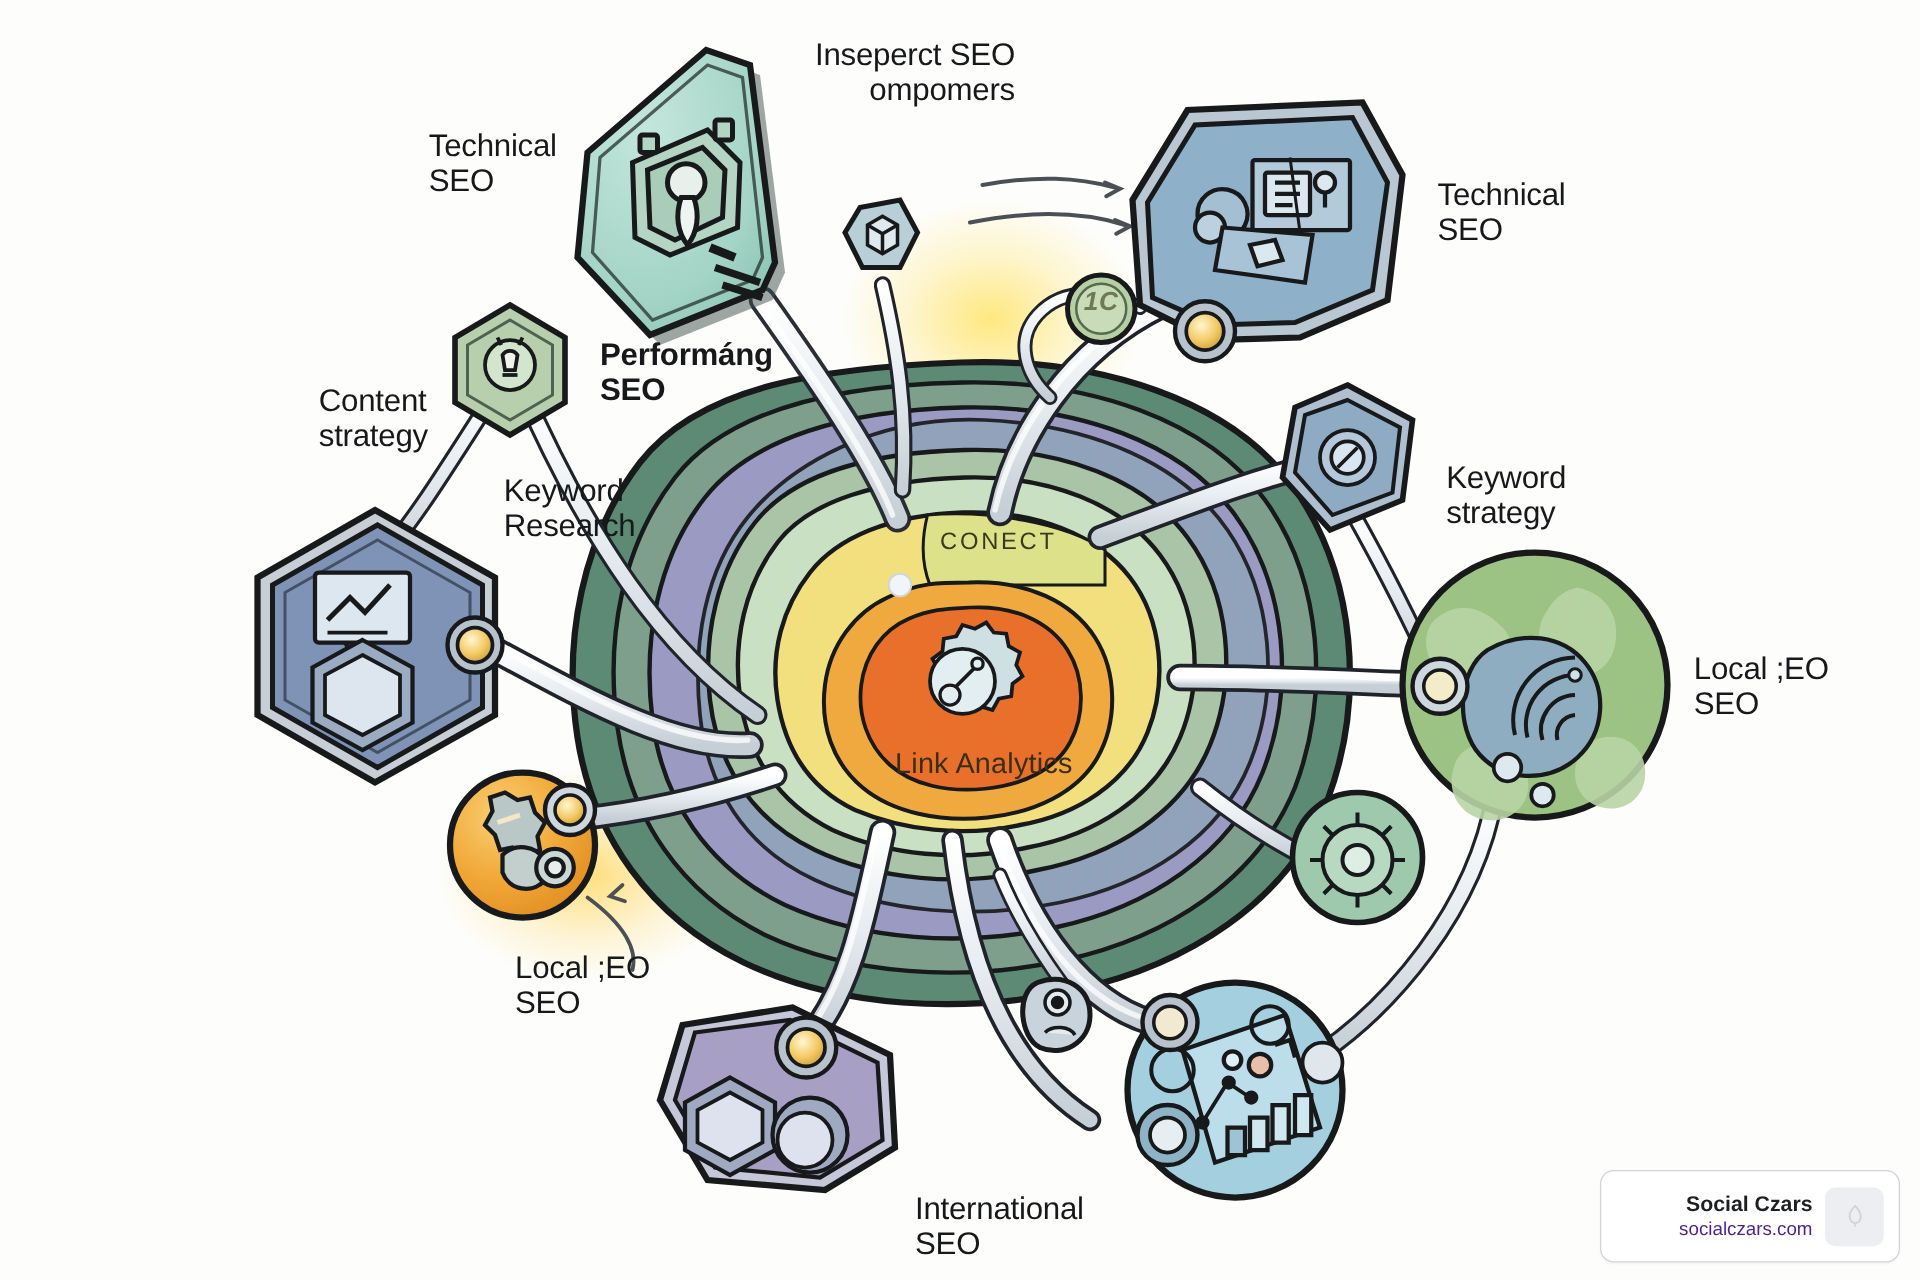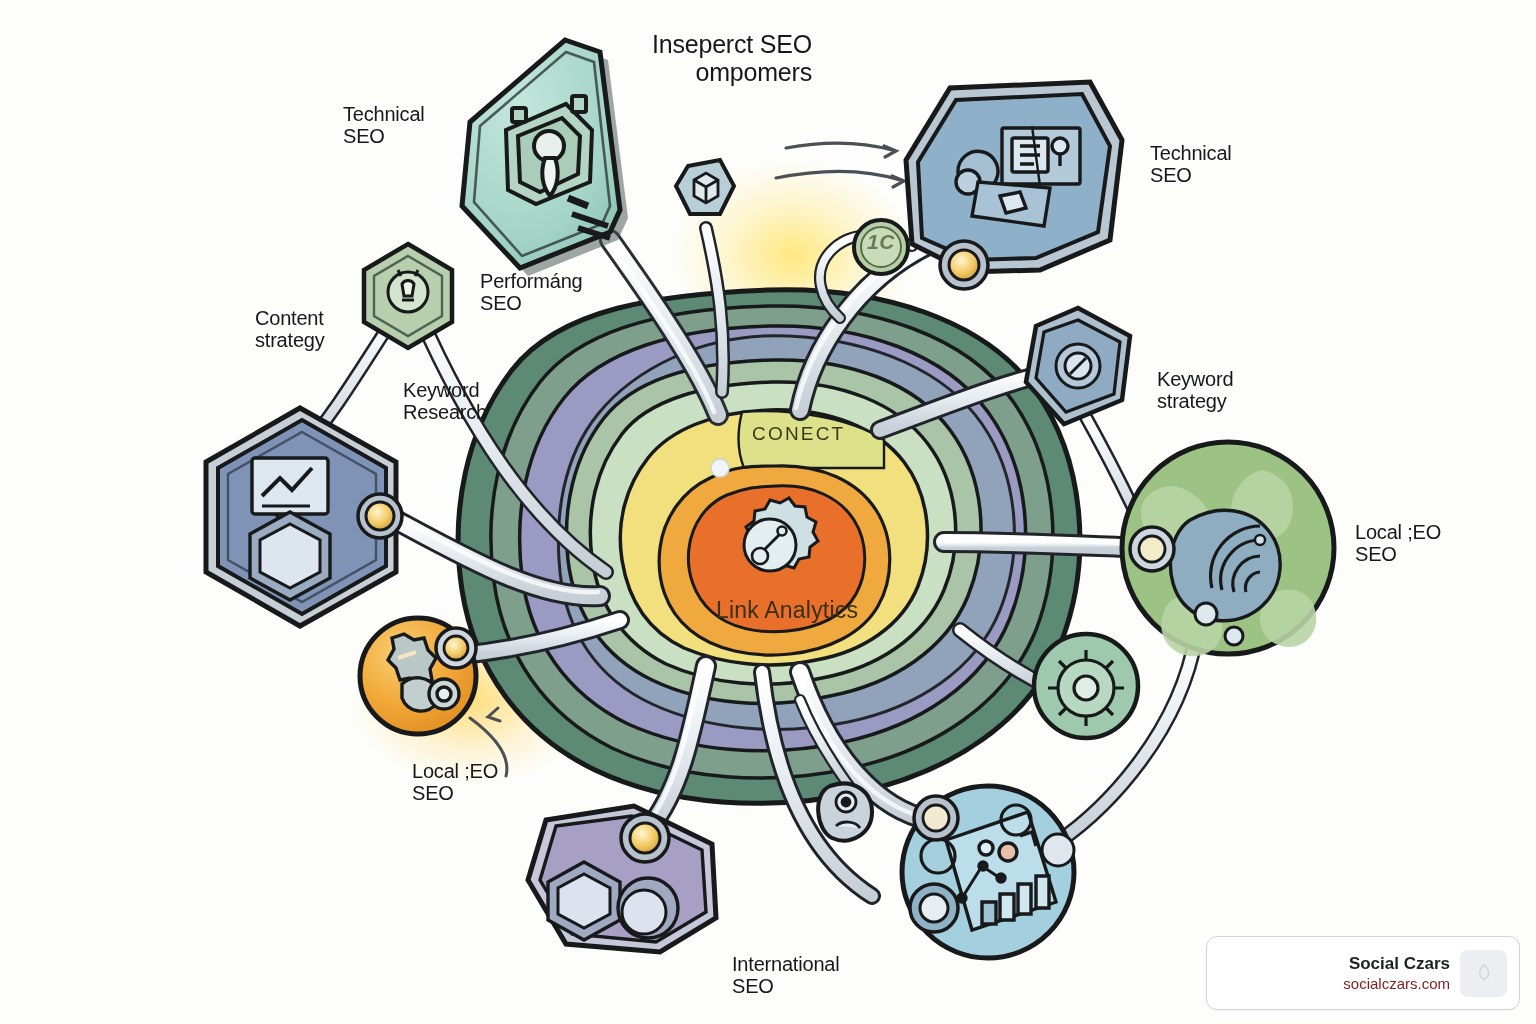--- a/index.html
+++ b/index.html
@@ -13,52 +13,52 @@
   svg#art{position:absolute;left:0;top:0;width:1536px;height:1024px;}
 
   .lbl{
     position:absolute;
     font-family:"Liberation Sans", sans-serif;
     color:#16181a;
     line-height:1.12;
     white-space:pre-line;
     letter-spacing:-0.2px;
   }
-  .lbl.big{font-size:20px;}
+  .lbl.big{font-size:25px;}
   .lbl.title{font-size:25px;text-align:right;}
 
   .hub-text{
     position:absolute;
     font-family:Liberation Sans, sans-serif;
     color:#2b2a15;
     letter-spacing:1.4px;
   }
   #hubConnect{font-size:19px;letter-spacing:2.2px;color:#3a3a1b;}
   #hubLink{font-size:23px;letter-spacing:0.2px;color:#3a2f14;}
 
   #badge1c{
     position:absolute;
     font-size:21px;color:#6f7a55;font-weight:bold;letter-spacing:0.5px;
   }
 
   
   #watermark{
     position:absolute;right:16px;bottom:14px;
-    width:314px;height:74px;
+    width:240px;height:74px;
     background:#ffffff;
     border:1px solid #d2d4d8;
     border-radius:11px;
     box-sizing:border-box;
     display:flex;align-items:center;justify-content:flex-end;
     padding:0 12px;
     box-shadow:0 1px 2px rgba(0,0,0,.04);
   }
   #wm-texts{display:flex;flex-direction:column;align-items:flex-end;margin-right:10px;}
   #wm-name{font-size:17px;font-weight:bold;color:#1d2022;line-height:1.25;}
-  #wm-url{font-size:15px;color:#7f1d1d;line-height:1.3;}
+  #wm-url{font-size:15px;color:#4c1d95;line-height:1.3;}
   #wm-logo{
     width:47px;height:47px;border-radius:8px;background:#eceef1;
     display:flex;align-items:center;justify-content:center;
   }
   #wm-logo svg{opacity:.28;}
 </style>
 </head>
 <body>
 
 <div id="stage">
@@ -394,21 +394,21 @@
 
 </svg>
 
 <div class="lbl title" style="left:652px;top:30px;">Inseperct SEO
 ompomers</div>
 
 <div class="lbl big" style="left:343px;top:103px;">Technical
 SEO</div>
 <div class="lbl big" style="left:255px;top:307px;">Content
 strategy</div>
-<div class="lbl big" style="left:480px;top:270px;">Performáng
+<div class="lbl big" style="left:480px;top:270px;font-weight:bold;">Performáng
 SEO</div>
 <div class="lbl big" style="left:403px;top:379px;">Keyword
 Research</div>
 <div class="lbl big" style="left:1150px;top:142px;">Technical
 SEO</div>
 <div class="lbl big" style="left:1157px;top:368px;">Keyword
 strategy</div>
 <div class="lbl big" style="left:1355px;top:521px;">Local ;EO
 SEO</div>
 <div class="lbl big" style="left:412px;top:760px;">Local ;EO

